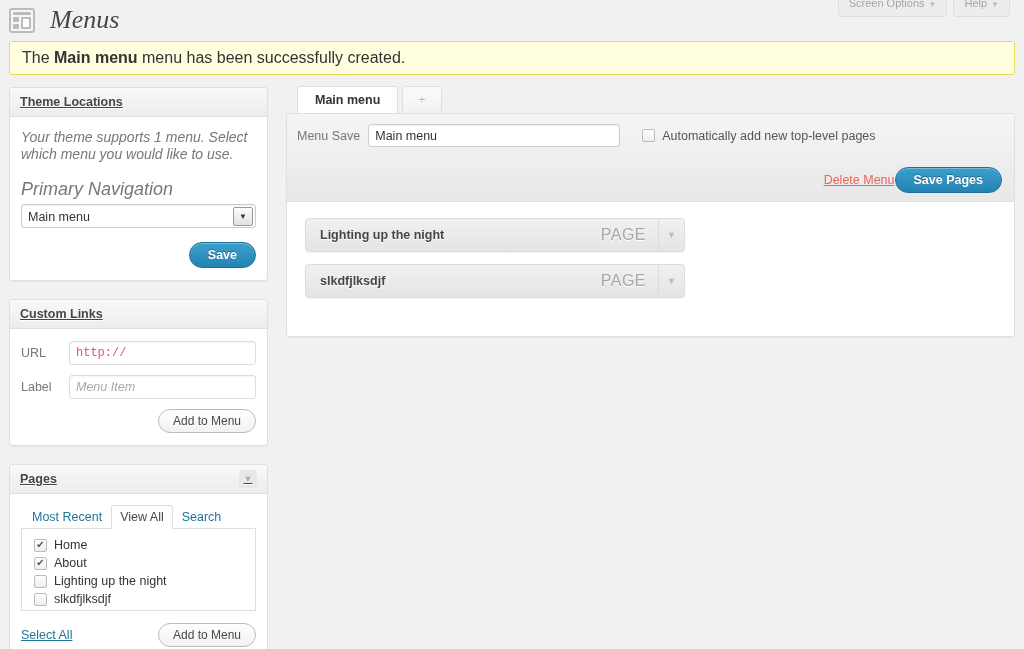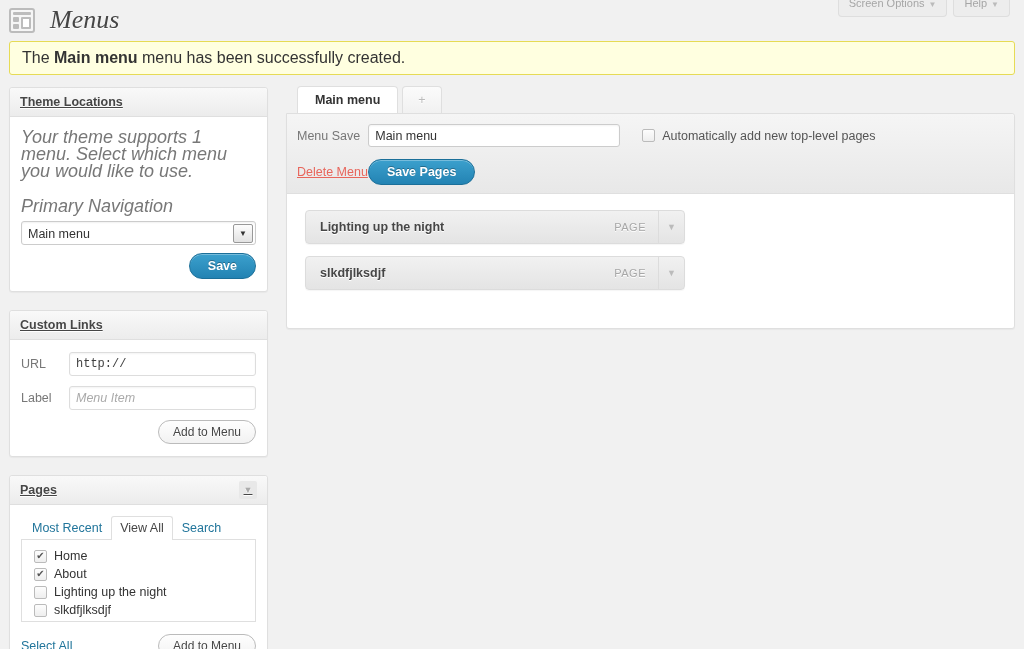--- a/index.html
+++ b/index.html
@@ -170,21 +170,21 @@
     border-radius: 2px;
   }
   .postbox-body {
     padding: 12px 11px 12px 11px;
   }
 
   
   .tl-desc {
     font-style: italic;
     color: #777;
-    font-size: 18px;
+    font-size: 14px;
     line-height: 17px;
     margin: 0 0 16px 0;
   }
   .tl-label {
     font-style: italic;
     color: #777;
     font-size: 18px;
     display: block;
     margin-bottom: 4px;
   }
@@ -217,21 +217,21 @@
     background: linear-gradient(#fdfdfd, #e2e2e2);
     display: flex;
     align-items: center;
     justify-content: center;
     font-size: 8px;
     color: #333;
   }
   .row-right {
     display: flex;
     justify-content: flex-end;
-    margin-top: 8px;
+    margin-top: 14px;
   }
 
   
   .btn-primary {
     background: linear-gradient(#3ba0cd, #2383b3);
     border: 1px solid #1b6f99;
     border-radius: 13px;
     color: #fff;
     font-size: 12.5px;
     font-weight: bold;
@@ -267,21 +267,21 @@
   }
   .text-input {
     flex: 1;
     height: 24px;
     box-sizing: border-box;
     border: 1px solid #ddd;
     border-radius: 3px;
     padding: 3px 6px;
     font-family: "Liberation Sans", sans-serif;
     font-size: 12.5px;
-    color: #404040;
+    color: #ec4899;
     background: #fff;
     box-shadow: inset 0 1px 2px rgba(0,0,0,0.05);
   }
   .text-input.mono {
     font-family: "Liberation Mono", monospace;
     font-size: 12px;
   }
   .text-input::placeholder {
     color: #aaa;
     font-style: italic;
@@ -428,22 +428,22 @@
   .auto-add {
     display: flex;
     align-items: center;
     margin-left: 22px;
     font-size: 12.5px;
     color: #555;
   }
   .mh-row2 {
     display: flex;
     align-items: center;
-    justify-content: flex-start;
-    margin-top: 12px;
+    justify-content: flex-end;
+    margin-top: 20px;
     min-height: 26px;
   }
   .delete-link {
     color: #e8655b;
     text-decoration: underline;
     font-size: 12.5px;
     cursor: pointer;
   }
   .menu-panel-body {
     padding: 16px 14px 18px 18px;
@@ -464,21 +464,21 @@
   }
   .menu-item-title {
     flex: 1;
     font-size: 12.5px;
     font-weight: bold;
     color: #464646;
     padding-left: 14px;
     text-shadow: 0 1px 0 #fff;
   }
   .menu-item-type {
-    font-size: 11px;
+    font-size: 16px;
     color: #a7a7a7;
     letter-spacing: 0.5px;
     padding-right: 12px;
     text-shadow: 0 1px 0 #fff;
     margin-left: 16px;
   }
   .menu-item-toggle {
     width: 26px;
     height: 100%;
     border-left: 1px solid #dcdcdc;

